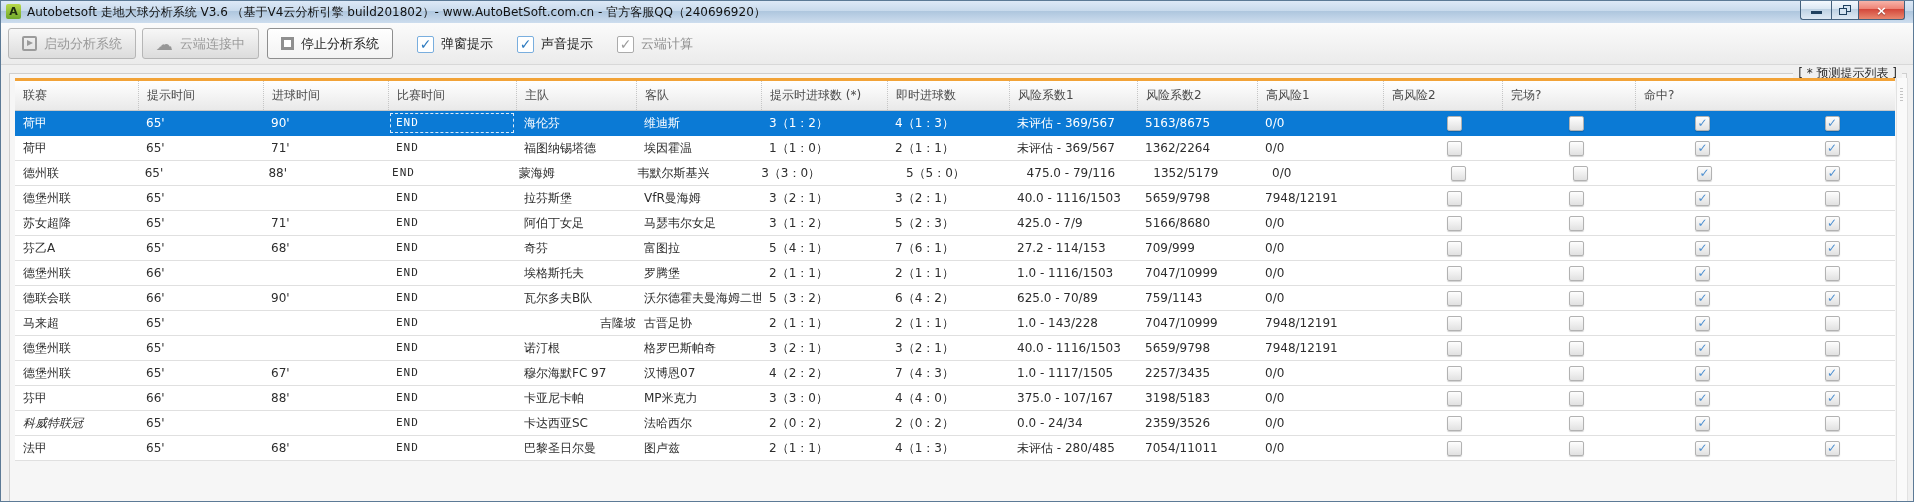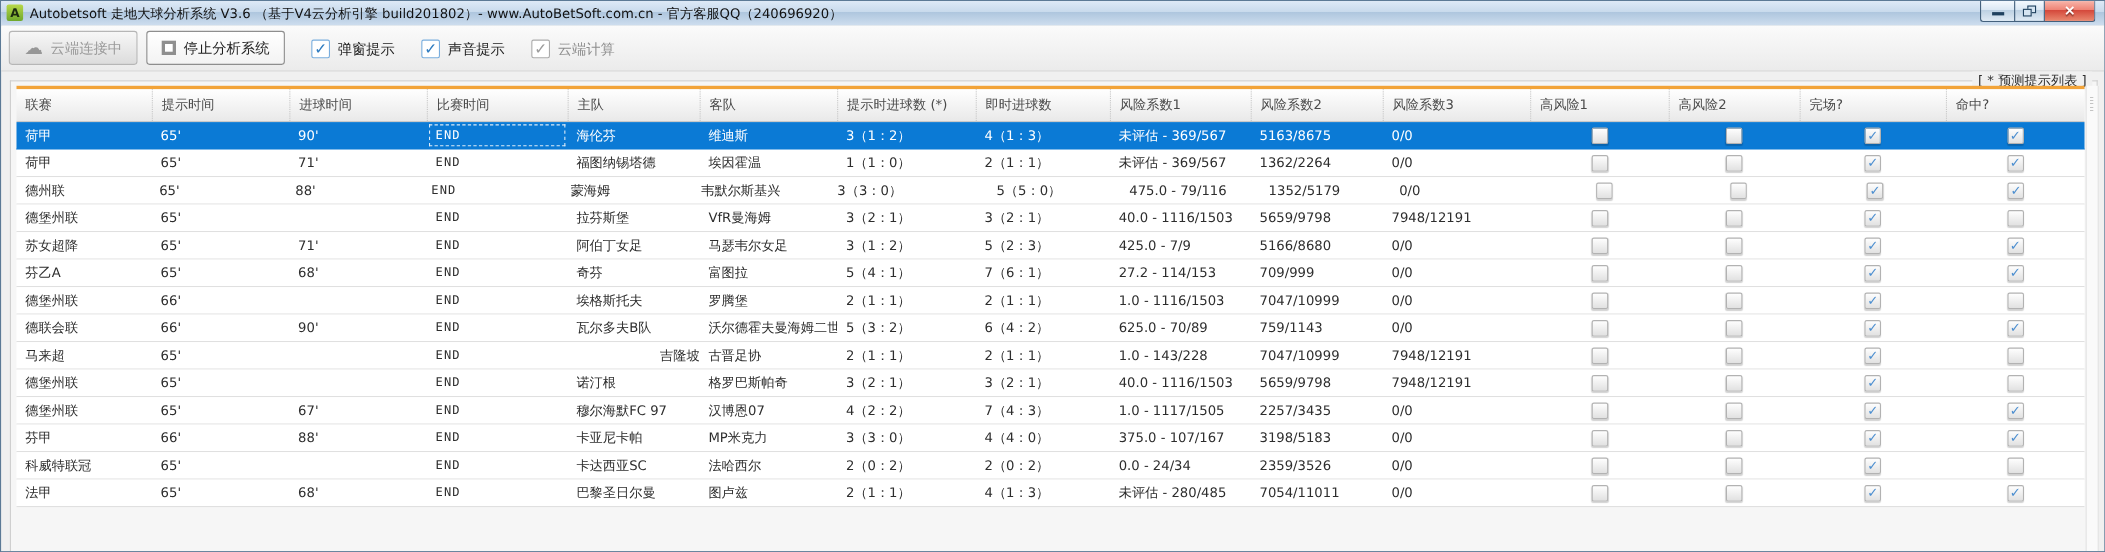--- a/index.html
+++ b/index.html
@@ -92,20 +92,24 @@
           <span class="ico-restore"></span>
         </div>
       <div class="wbtn close">
           <span>×</span>
         </div>
     </div>
   </div>
 
   <div class="toolbar">
     <button class="tb-btn">
+      <span class="ico-play"></span>
+      <span>启动分析系统</span>
+    </button>
+    <button class="tb-btn">
       <span class="ico-cloud">☁</span>
       <span>云端连接中</span>
     </button>
     <button class="tb-btn enabled">
       <span class="ico-stop"></span>
       <span>停止分析系统</span>
     </button>
     <span id="tbChecks"><span class="tb-check">
           <span class="tb-box">✓</span>
           <span class="tb-lbl">弹窗提示</span>
@@ -125,21 +129,20 @@
           <div class="gh-cell" style="width: 123px;">联赛</div>
           <div class="gh-cell" style="width: 125px;">提示时间</div>
           <div class="gh-cell" style="width: 125px;">进球时间</div>
           <div class="gh-cell" style="width: 128px;">比赛时间</div>
           <div class="gh-cell" style="width: 120px;">主队</div>
           <div class="gh-cell" style="width: 125px;">客队</div>
           <div class="gh-cell" style="width: 126px;">提示时进球数 (*)</div>
           <div class="gh-cell" style="width: 122px;">即时进球数</div>
           <div class="gh-cell" style="width: 128px;">风险系数1</div>
           <div class="gh-cell" style="width: 120px;">风险系数2</div>
-          <div class="gh-cell" style="width: 134px;">风险系数3</div>
           <div class="gh-cell" style="width: 126px;">高风险1</div>
           <div class="gh-cell" style="width: 119px;">高风险2</div>
           <div class="gh-cell" style="width: 133px;">完场?</div>
           <div class="gh-cell" style="width: 126px;">命中?</div>
         </div>
       <div class="grid-body" id="gridBody">
           <div class="row selected">
             <div class="cell" style="width: 123px;">荷甲</div>
             <div class="cell" style="width: 125px;">65'</div>
             <div class="cell" style="width: 125px;">90'</div>
@@ -433,21 +436,21 @@
               <span class="cb"></span>
             </div>
             <div class="cell center" style="width: 133px;">
               <span class="cb">✓</span>
             </div>
             <div class="cell center" style="width: 126px;">
               <span class="cb">✓</span>
             </div>
           </div>
           <div class="row">
-            <div class="cell" style="width: 123px;">科威特联冠</div>
+            <div class="cell" style="width: 123px; font-style: italic;">科威特联冠</div>
             <div class="cell" style="width: 125px;">65'</div>
             <div class="cell" style="width: 125px;"></div>
             <div class="cell mono" style="width: 128px;">END</div>
             <div class="cell" style="width: 120px;">卡达西亚SC</div>
             <div class="cell" style="width: 125px;">法哈西尔</div>
             <div class="cell" style="width: 126px;">2（0：2）</div>
             <div class="cell" style="width: 122px;">2（0：2）</div>
             <div class="cell" style="width: 128px;">0.0 - 24/34</div>
             <div class="cell" style="width: 120px;">2359/3526</div>
             <div class="cell" style="width: 134px;">0/0</div>

